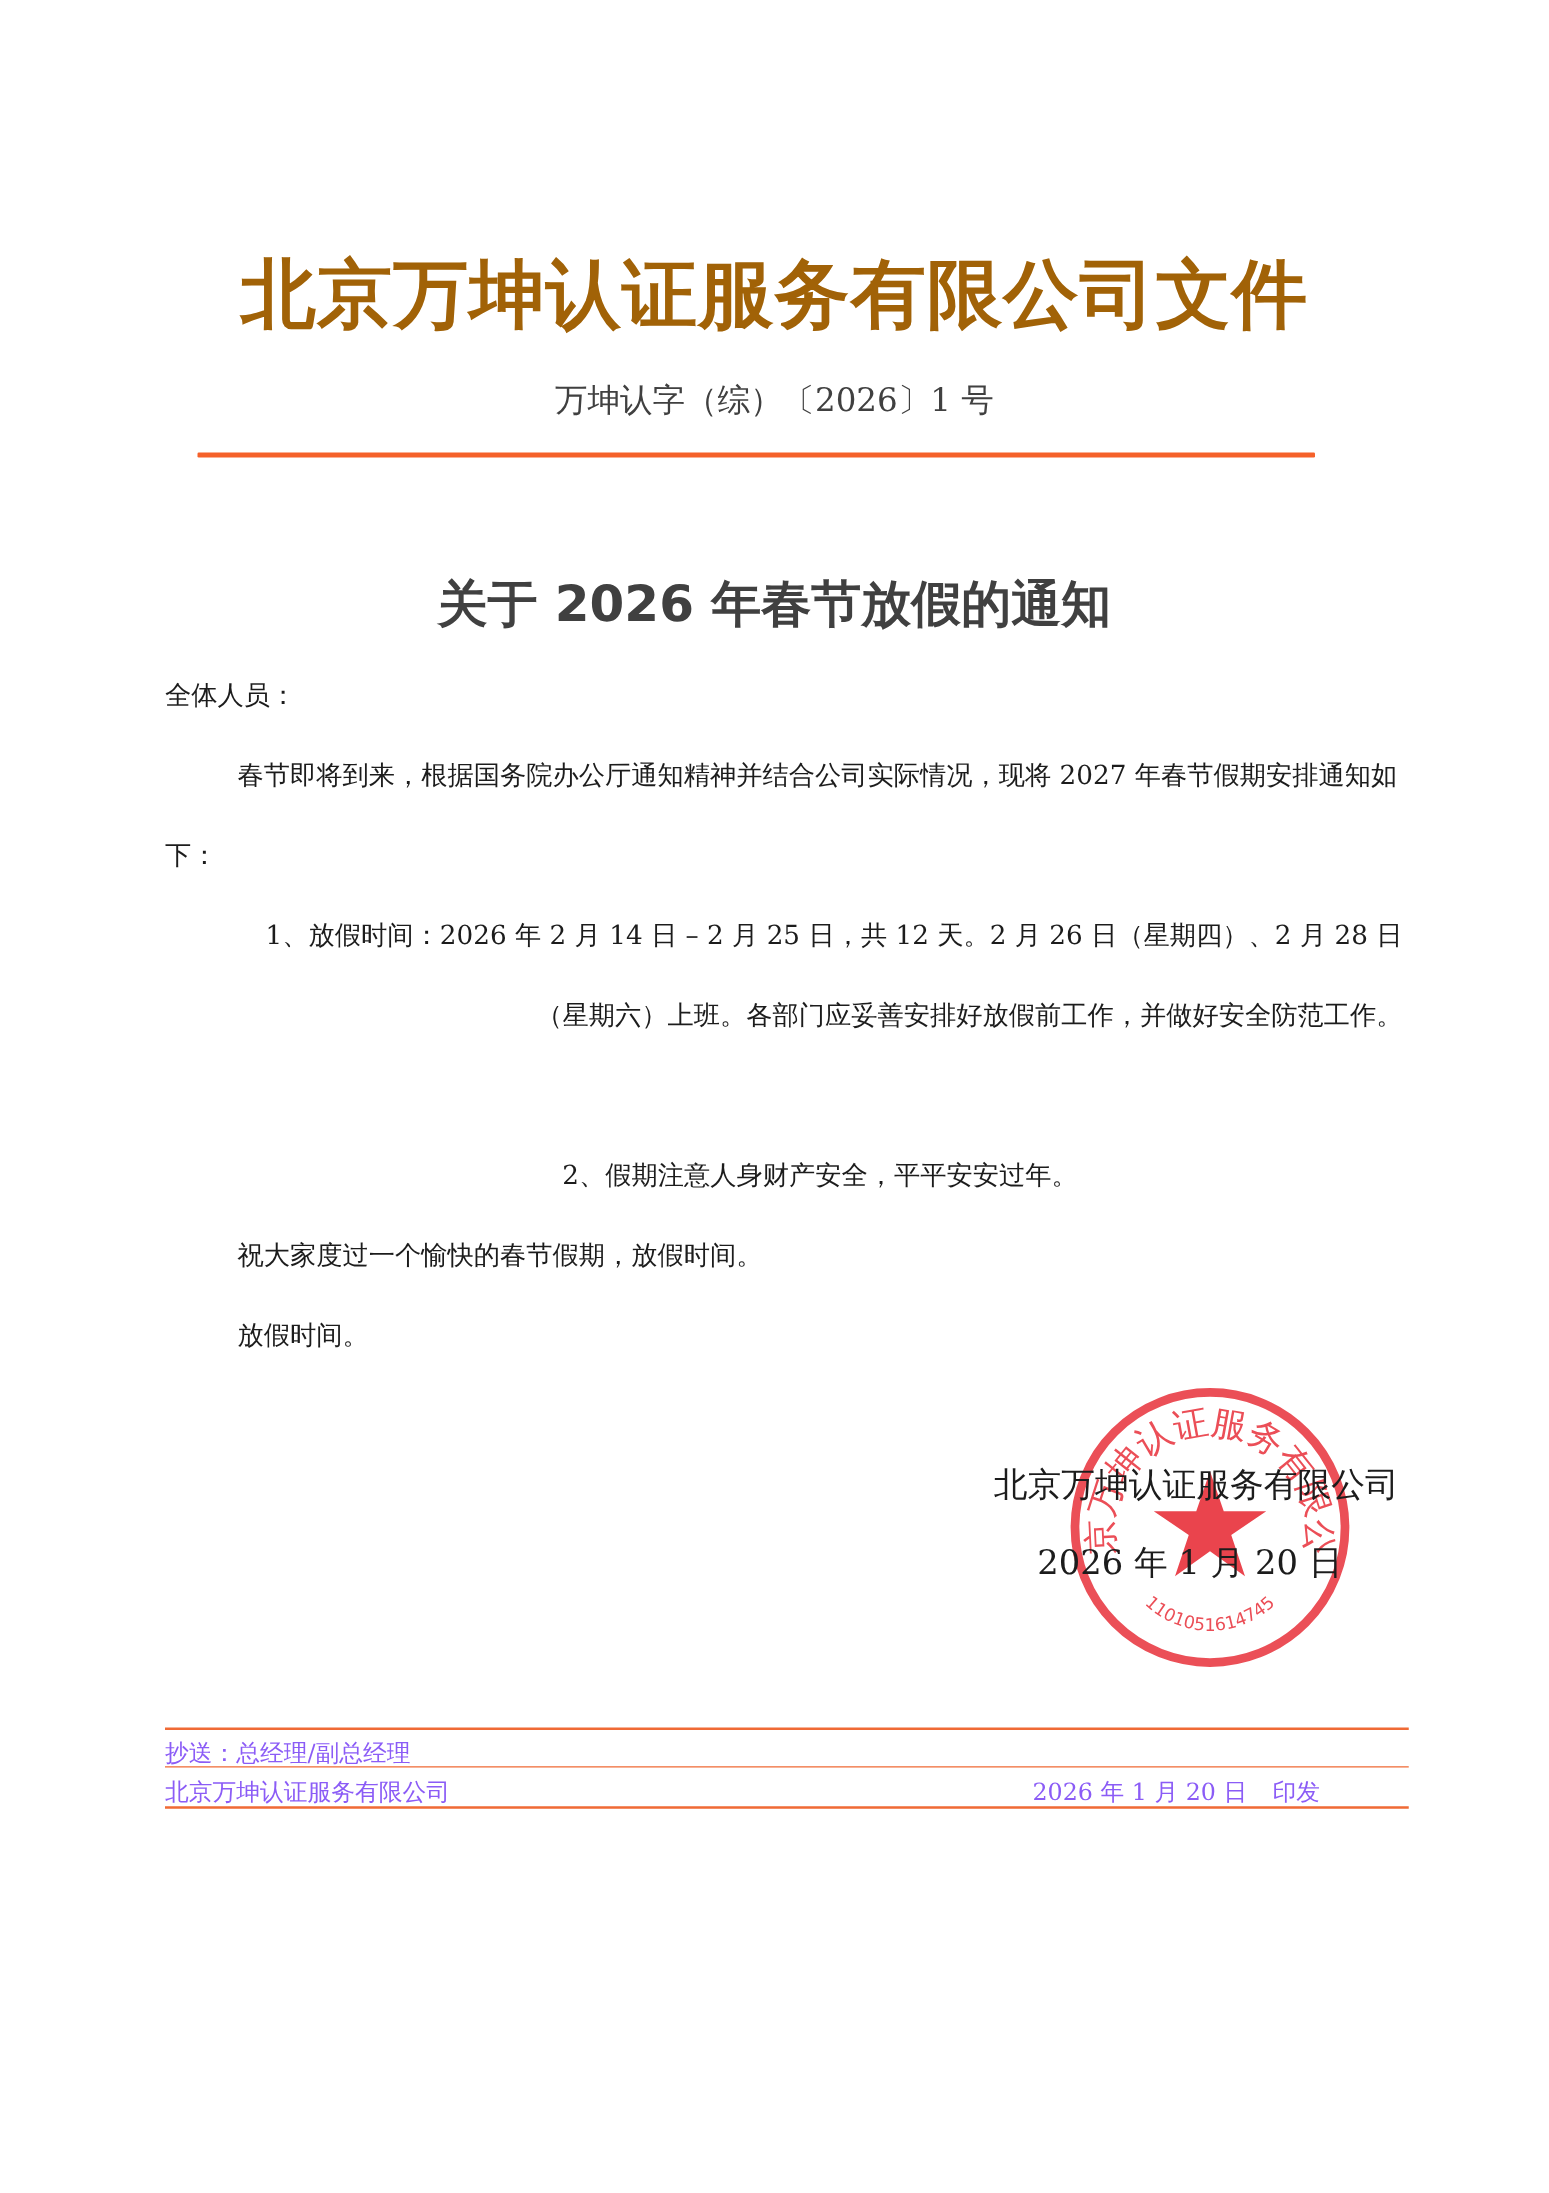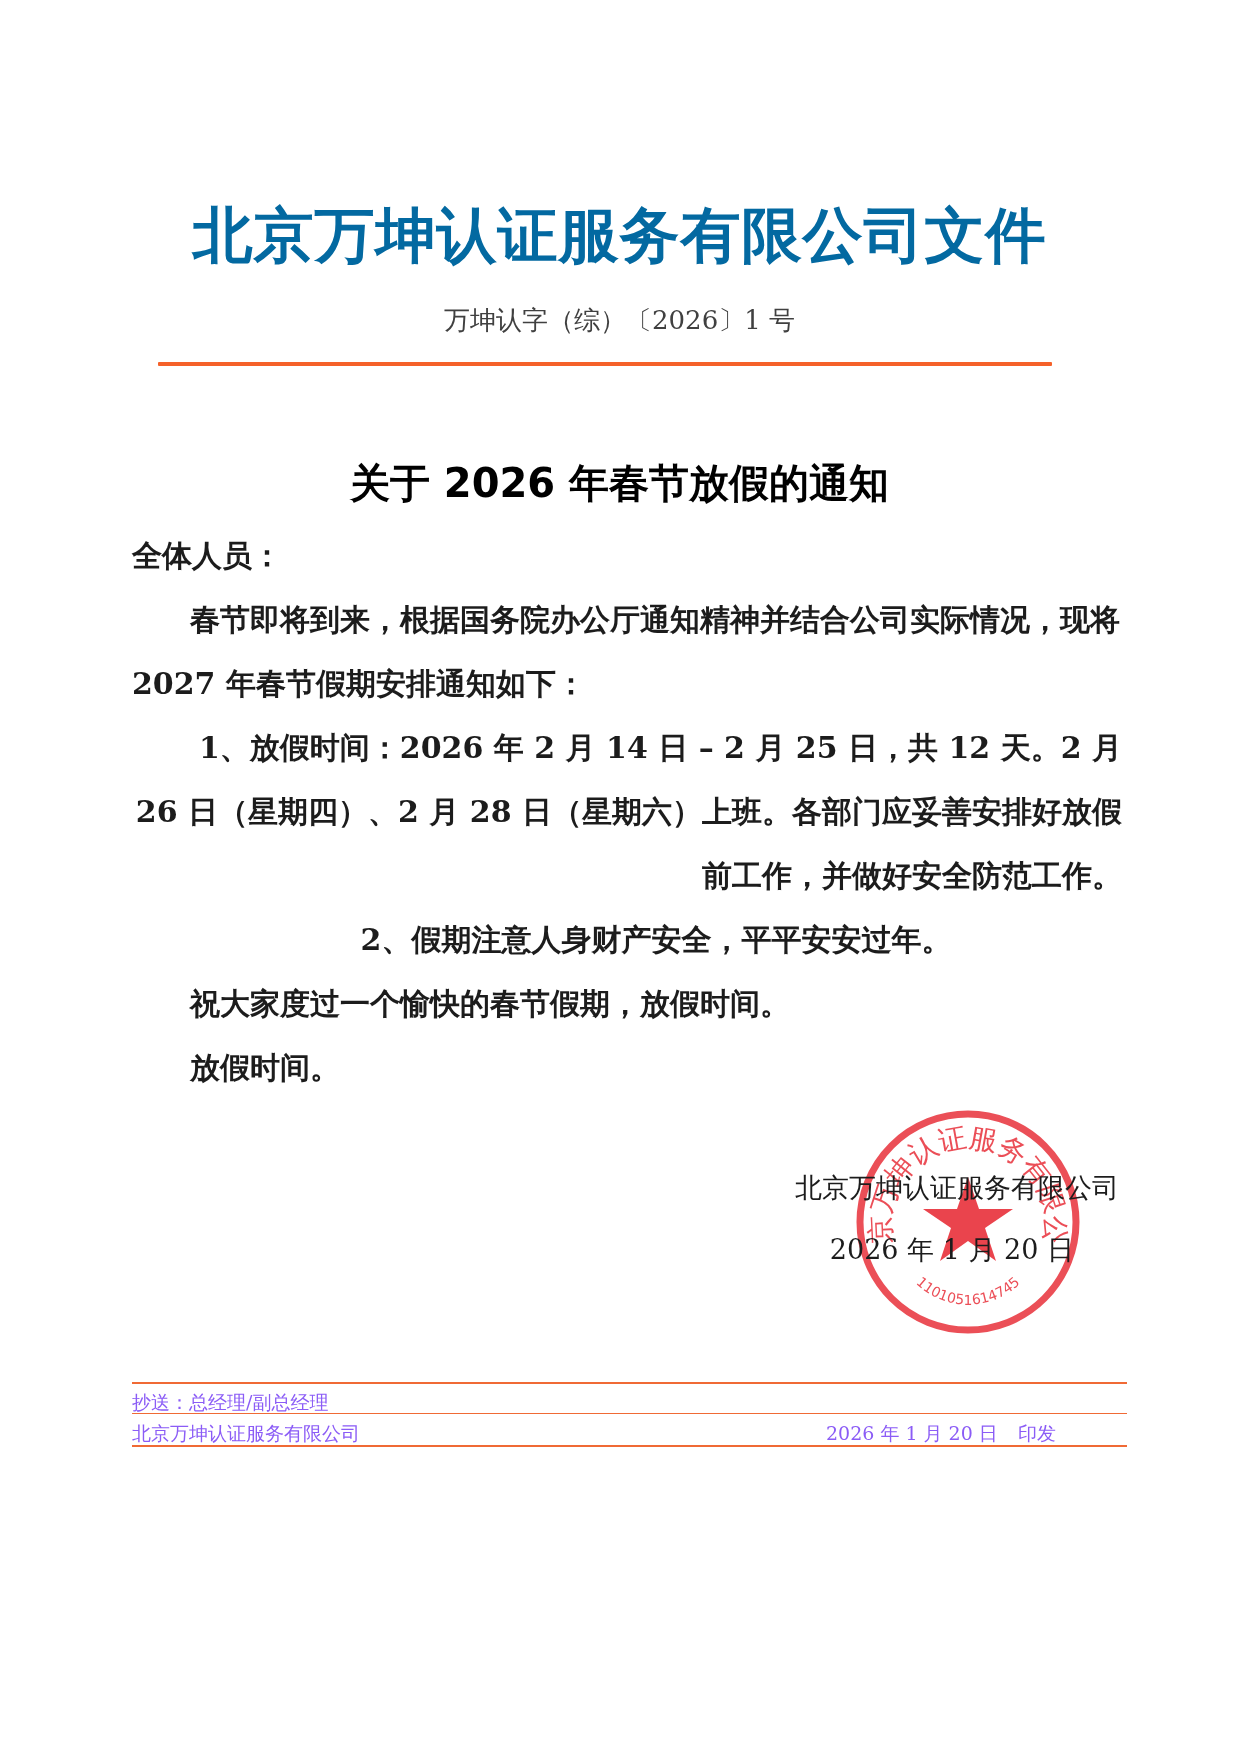--- a/index.html
+++ b/index.html
@@ -1,26 +1,26 @@
 <!DOCTYPE html>
 <html><head>
   <meta charset="utf-8">
   <style>
     html, body { margin: 0; padding: 0; background: #ffffff; }
     body { width: 1239px; height: 1754px; position: relative; overflow: hidden;
            font-family: "DejaVu Serif", "Liberation Serif", serif; color: #1a1a1a; }
     .abs { position: absolute; }
     .doc-header { left: 0; width: 1239px; top: 196px; text-align: center;
                   font-family: "DejaVu Sans", sans-serif; font-weight: bold;
-                  font-size: 60px; letter-spacing: 1px; color: #0369a1; }
+                  font-size: 60px; letter-spacing: 1px; color: #a16207; }
     .doc-number { left: 0; width: 1239px; top: 303px; text-align: center; font-size: 26px; color: #404040; }
     .red-rule { left: 158px; width: 894px; top: 362px; height: 4px; background: #f5612a; border-radius: 1px; }
     .title { left: 0; width: 1239px; top: 456px; text-align: center; font-family: "DejaVu Sans", sans-serif;
-             font-weight: bold; font-size: 40px; color: #000000; }
-    .para { left: 132px; width: 990px; font-size: 30px; line-height: 64px; color: #1c1c1c; font-weight: bold; }
+             font-weight: bold; font-size: 40px; color: #404040; }
+    .para { left: 132px; width: 990px; font-size: 21px; line-height: 64px; color: #1c1c1c; }
     .indent { text-indent: 58px; }
     .signature { right: 120px; text-align: right; font-size: 27px; color: #1c1c1c; }
     .seal { left: 853px; top: 1107px; width: 230px; height: 230px; }
     .footer-rule { left: 132px; width: 995px; height: 2px; background: #f06a35; }
     .footer-text { font-size: 19px; color: #8b5cf6; }
   </style>
 </head>
 <body>
 
 <div class="abs doc-header">北京万坤认证服务有限公司文件</div>

